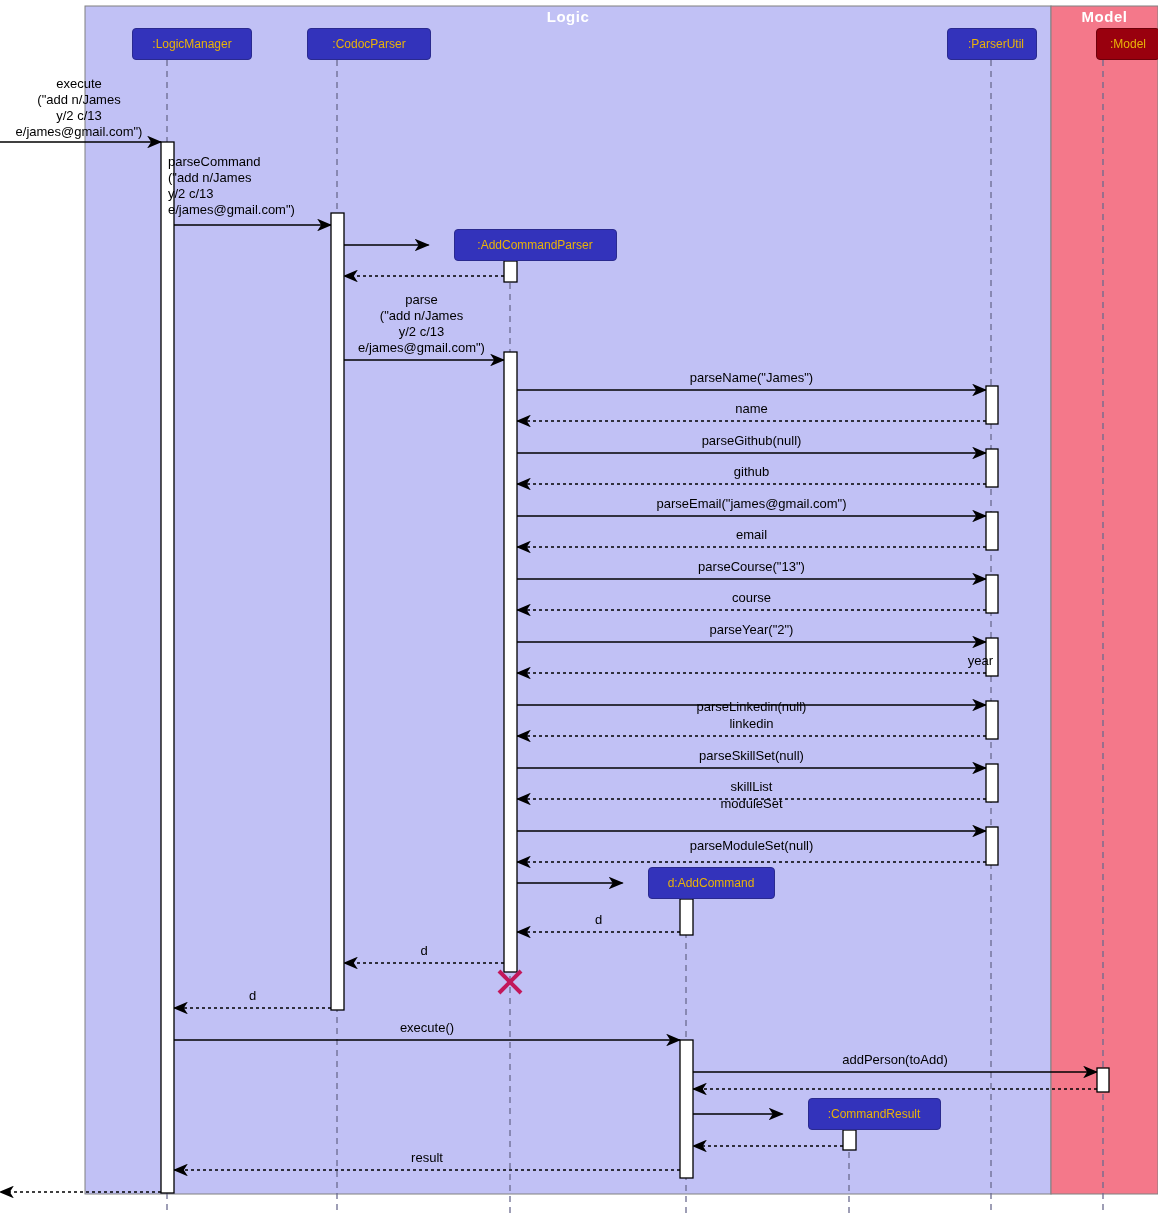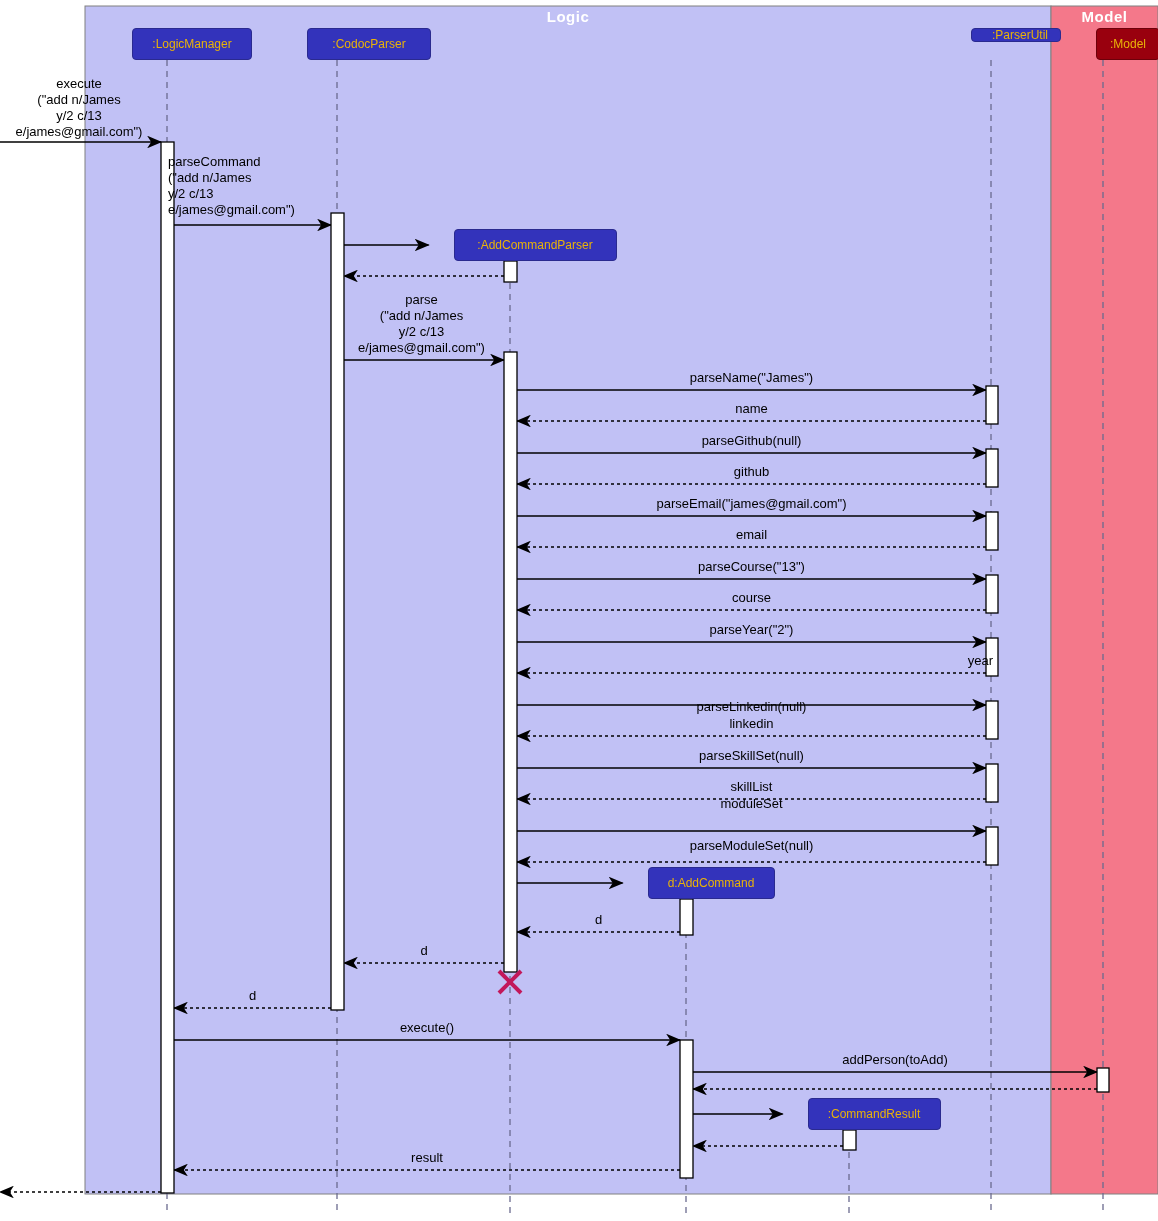--- a/index.html
+++ b/index.html
@@ -108,21 +108,21 @@
       </g>
   </svg>
   <div id="overlay">
       <div class="grpTitle" style="left: 85px; top: 8px; width: 966px;">Logic</div>
       <div class="grpTitle" style="left: 1051px; top: 8px; width: 107px;">Model</div>
       <div class="lifebox logicbox" style="left: 107px; top: 28px; width: 120px; height: 32px;">:LogicManager</div>
       <div class="lifebox logicbox" style="left: 282px; top: 28px; width: 124px; height: 32px;">:CodocParser</div>
       <div class="lifebox logicbox" style="left: 428.5px; top: 229px; width: 163px; height: 32px;">:AddCommandParser</div>
       <div class="lifebox logicbox" style="left: 622.5px; top: 867px; width: 127px; height: 32px;">d:AddCommand</div>
       <div class="lifebox logicbox" style="left: 782.5px; top: 1098px; width: 133px; height: 32px;">:CommandResult</div>
-      <div class="lifebox logicbox" style="left: 946px; top: 28px; width: 90px; height: 14px; padding-left: 8px;">:ParserUtil</div>
+      <div class="lifebox logicbox" style="left: 922px; top: 28px; width: 90px; height: 32px; padding-left: 8px;">:ParserUtil</div>
       <div class="lifebox modelbox" style="left: 1071px; top: 28px; width: 64px; height: 32px;">:Model</div>
       <div class="msg" style="left: 0px; width: 158px; top: 76px; text-align: center;">execute
 ("add n/James
 y/2 c/13
 e/james@gmail.com")</div>
       <div class="msg" style="left: 168px; width: 162px; top: 154px; text-align: left;">parseCommand
 ("add n/James
 y/2 c/13
 e/james@gmail.com")</div>
       <div class="msg" style="left: 340px; width: 163px; top: 292px; text-align: center;">parse

